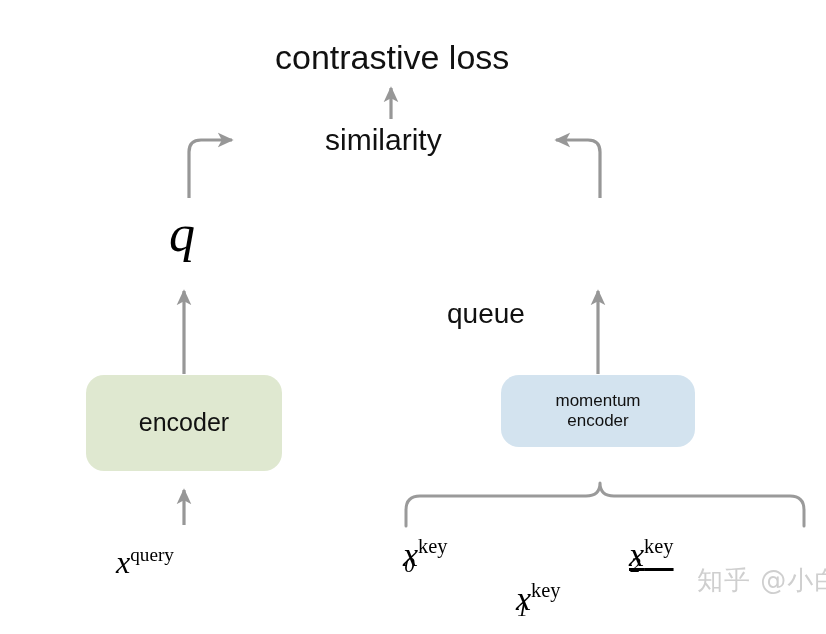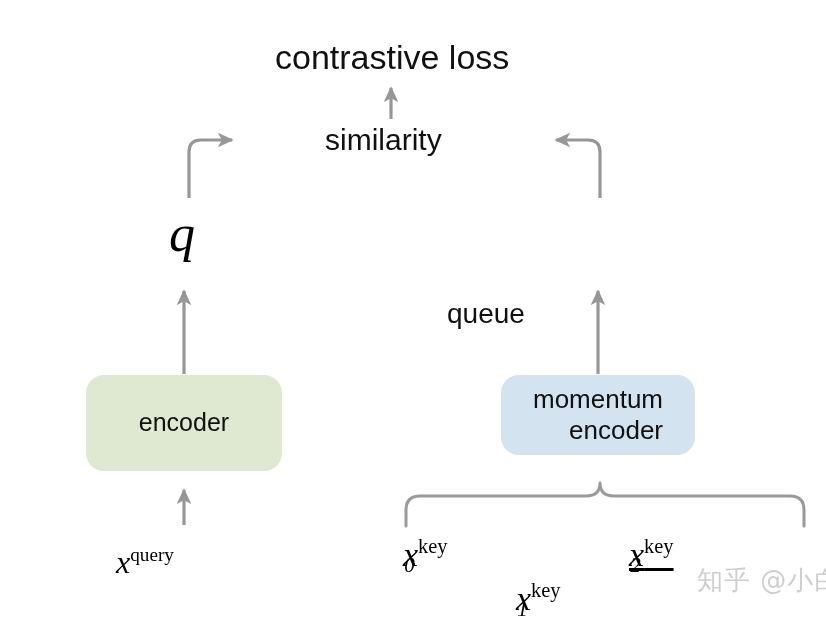--- a/index.html
+++ b/index.html
@@ -69,23 +69,22 @@
     left: 86px;
     top: 375px;
     width: 196px;
     height: 96px;
     font-size: 25px;
   }
   #momentum-encoder-box {
     left: 501px;
     top: 375px;
     width: 194px;
-    height: 80px;
-    font-size: 26px;
-    text-align: right;
+    height: 72px;
+    font-size: 17px;
   }
   
   #q-symbol {
     left: 169px;
     top: 208px;
     font-size: 52px;
   }
   #k-row {
     left: 462px;
     top: 210px;

